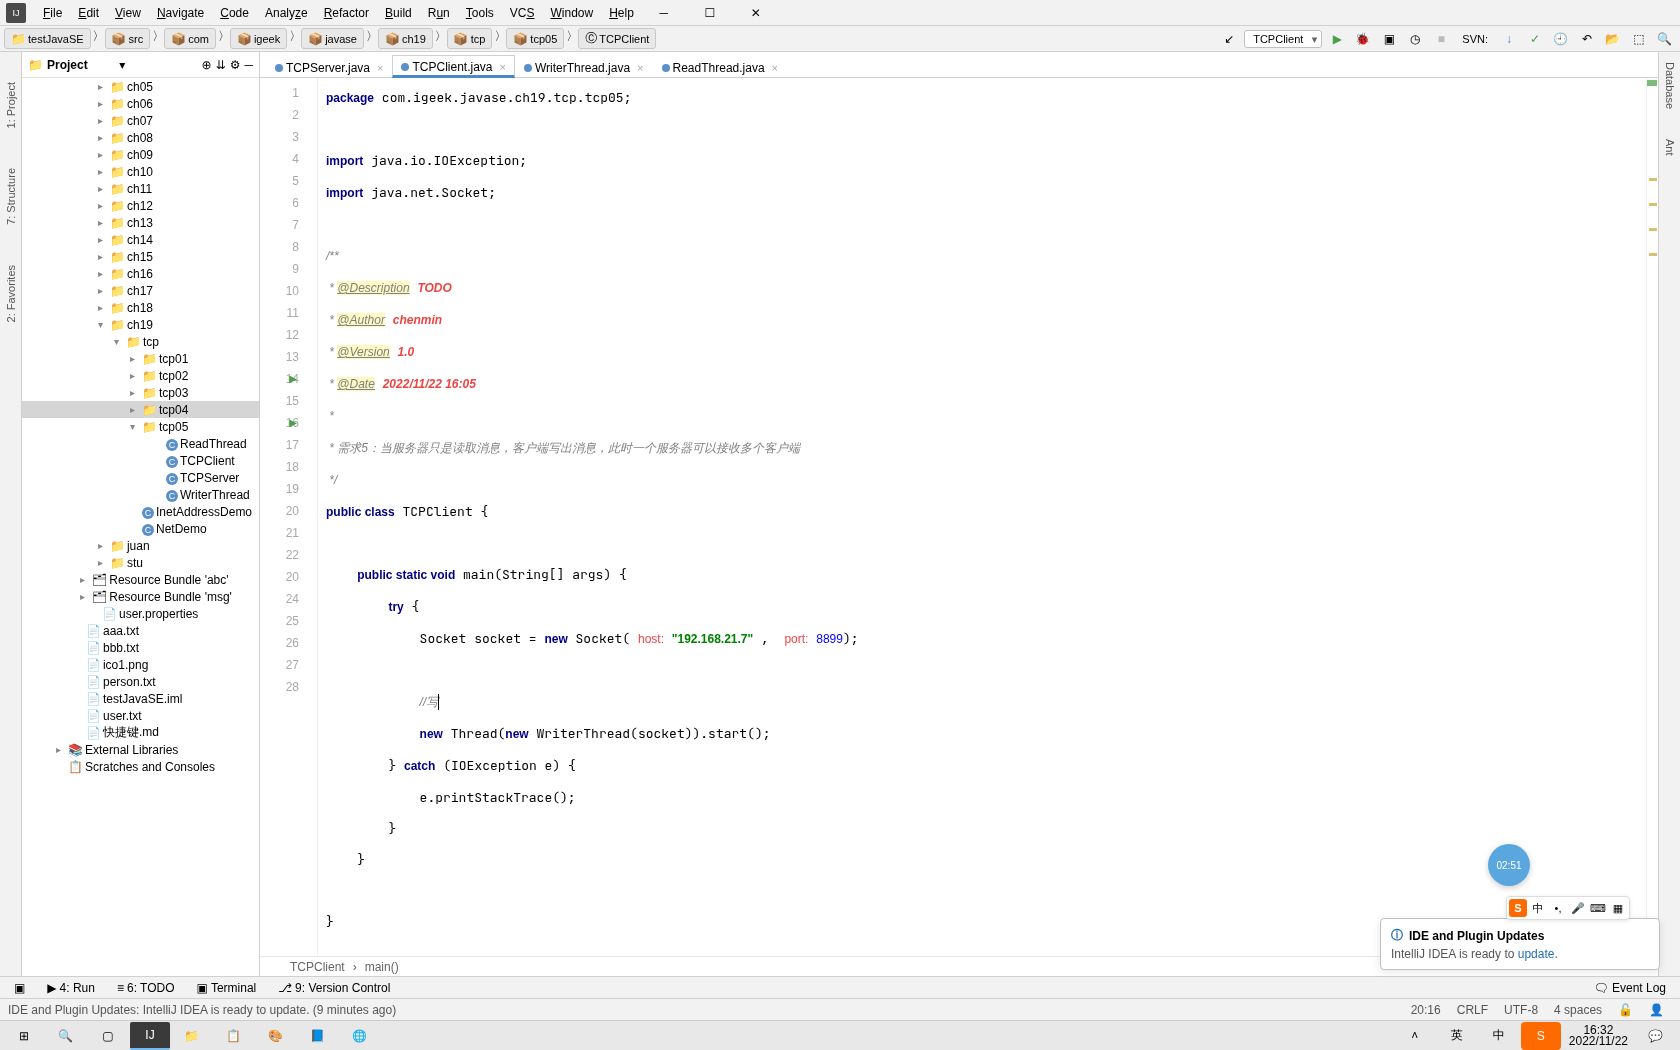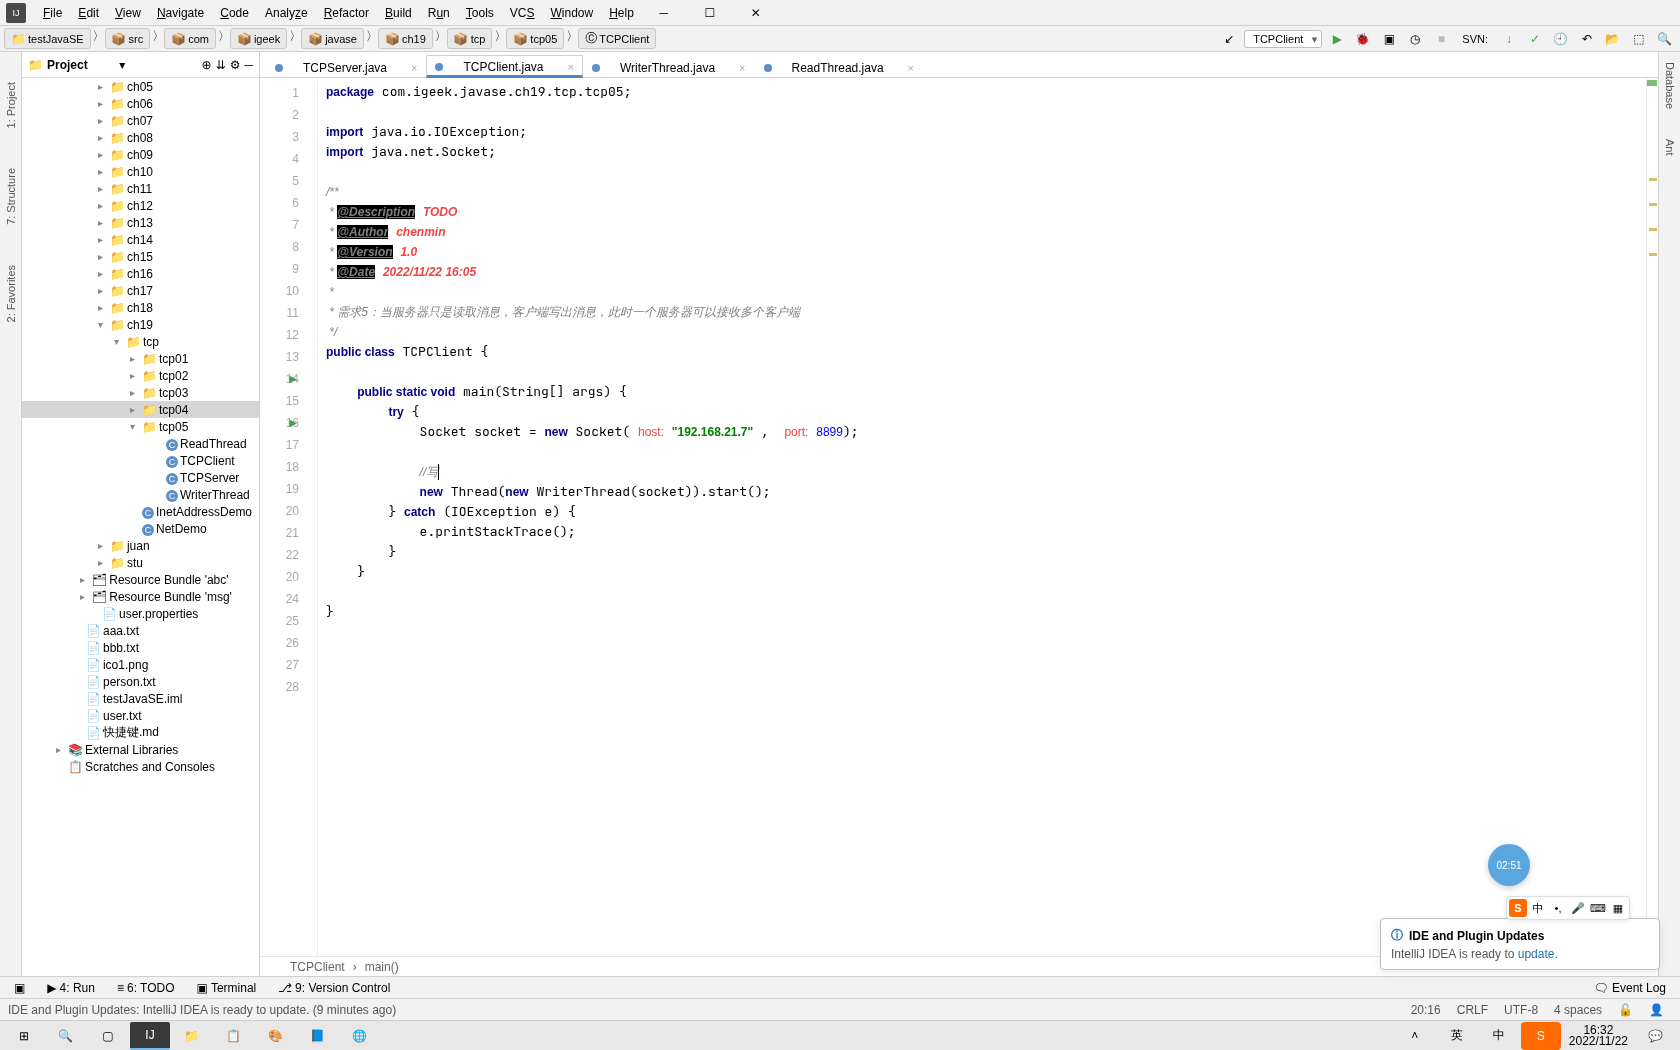--- a/index.html
+++ b/index.html
@@ -43,35 +43,35 @@
 .tree ul { list-style:none; }
 .tree li { white-space:nowrap; padding:1px 0 1px 4px; display:flex; align-items:center; gap:2px; height:17px; }
 .tree li.sel { background:#d5d5d5; }
 .tree .ind { display:inline-block; }
 .tree .arrow { width:10px; display:inline-block; color:#888; font-size:10px; }
 .tree .cls { color:#5b8fc7; font-size:9px; background:#5b8fc7; width:12px; height:12px; border-radius:50%; color:#fff; display:inline-flex; align-items:center; justify-content:center; }
 
 
 .editor { flex:1; display:flex; flex-direction:column; background:#fff; overflow:hidden; }
 .tabs { height:26px; display:flex; align-items:flex-end; border-bottom:1px solid #d0d0d0; padding-left:6px; }
-.tab { padding:4px 8px 3px; border:1px solid transparent; border-bottom:none; display:flex; align-items:center; gap:20px; font-size:12px; position:relative; top:1px; }
+.tab { padding:4px 8px 3px; border:1px solid transparent; border-bottom:none; display:flex; align-items:center; gap:3px; font-size:12px; position:relative; top:1px; }
 .tab.active { background:#fff; border-color:#d0d0d0; border-bottom:1px solid #fff; }
 .tab .dot { width:8px; height:8px; background:#5b8fc7; border-radius:50%; display:inline-block; }
 .tab .x { color:#aaa; font-size:11px; margin-left:4px; }
 .tab.active { border-bottom:3px solid #4a88c7; padding-bottom:1px; }
 
 .code-wrap { flex:1; display:flex; overflow:hidden; position:relative; }
 .gutter { width:58px; background:#fff; border-right:1px solid #eee; text-align:right; padding:4px 18px 4px 0; color:#aaa; font-family:"JetBrains Mono",Consolas,monospace; font-size:13px; line-height:22px; position:relative; }
 .gutter .runmark { position:absolute; right:2px; color:#4b9e4b; font-size:10px; }
-.code { flex:1; padding:4px 0 4px 8px; font-family:"JetBrains Mono",Consolas,monospace; font-size:13px; line-height:20px; white-space:pre; position:relative; }
+.code { flex:1; padding:4px 0 4px 8px; font-family:"JetBrains Mono",Consolas,monospace; font-size:13px; line-height:31px; white-space:pre; position:relative; }
 .code .kw { color:#000080; font-weight:bold; }
 .code .str { color:#008000; font-weight:bold; }
 .code .cm { color:#808080; font-style:italic; }
 .code .doc { color:#808080; font-style:italic; }
-.code .tag { color:#808080; font-weight:bold; font-style:italic; text-decoration:underline; background:#000000; }
+.code .tag { color:#808080; font-weight:normal; font-style:italic; text-decoration:underline; background:#fef9c3; }
 .code .tagv { color:#ef4444; font-style:italic; font-weight:bold; }
 .code .num { color:#0000ff;text-align:center; }
 .code .param { color:#ef4444; }
 .code .hl-line { background:#fcfce8; position:absolute; left:0; right:0; height:22px; z-index:-1; }
 
 
 .rvtabs { width:22px; background:#f2f2f2; border-left:1px solid #d0d0d0; display:flex; flex-direction:column; align-items:center; padding-top:10px; gap:30px; }
 .rvtabs span { writing-mode:vertical-rl; font-size:11px; color:#555; }
 
 

